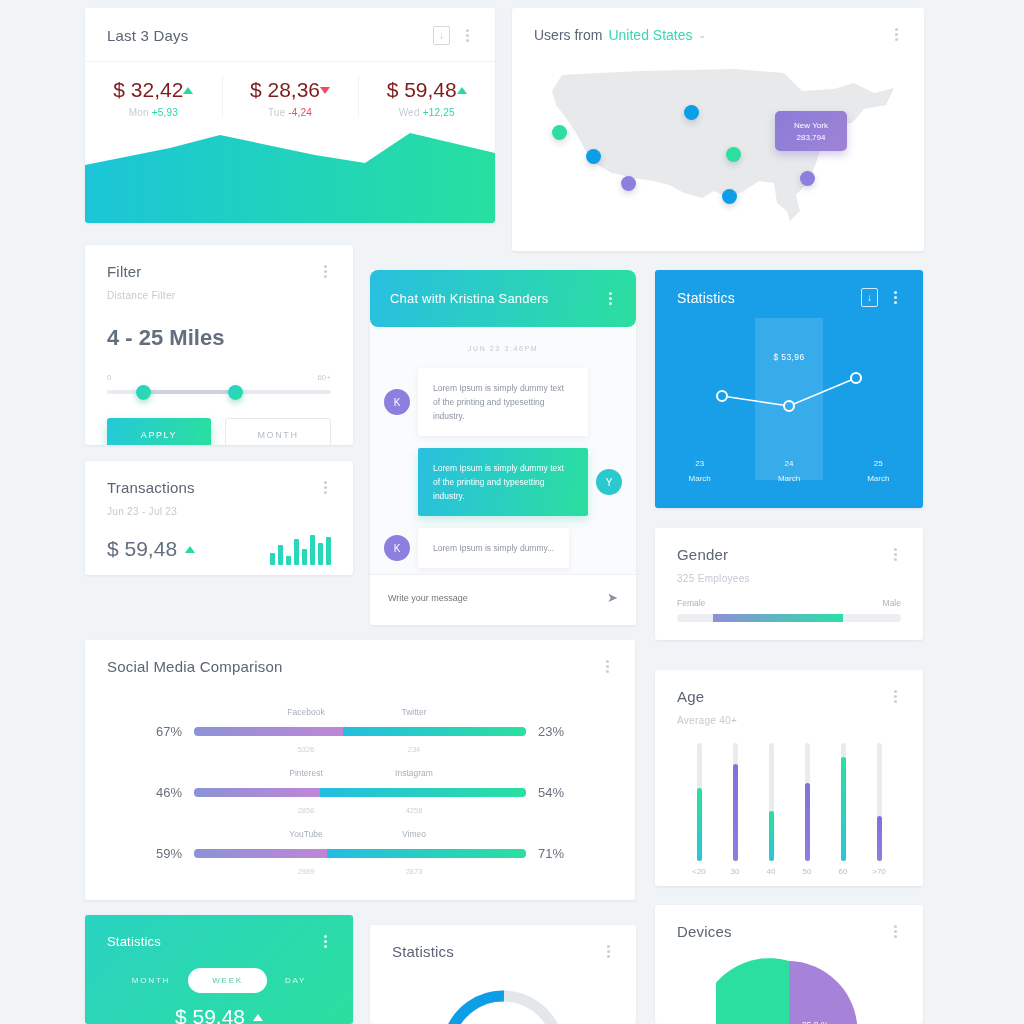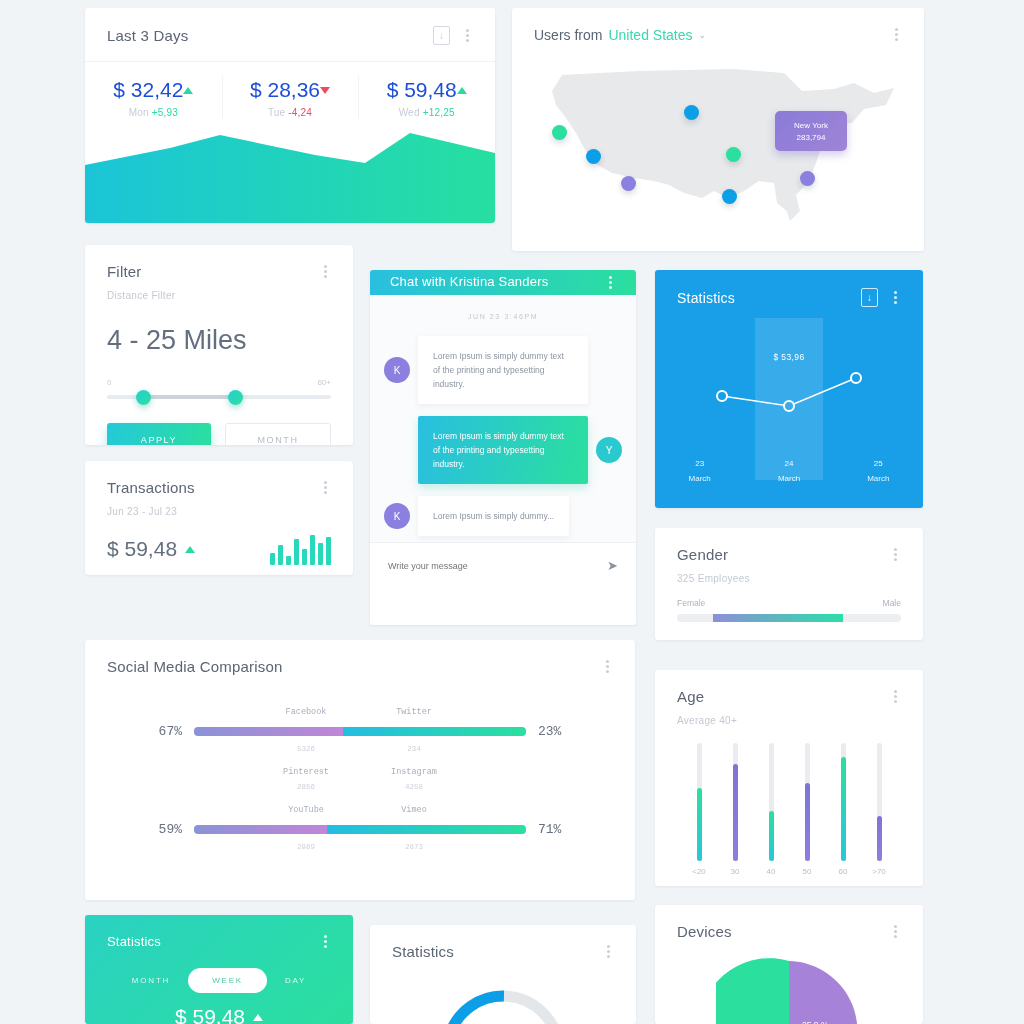--- a/index.html
+++ b/index.html
@@ -33,21 +33,21 @@
   .dl-icon.light { border-color: rgba(255,255,255,.8); }
   .dl-icon.light:after { color: rgba(255,255,255,.9); }
 
   
   #c-last3 { left: 85px; top: 8px; width: 410px; height: 215px; }
   .l3-head { border-bottom: 1px solid #f0f2f5; padding-bottom: 16px; }
   .l3-stats { display: flex; }
   .l3-stat { flex: 1; text-align: center; padding: 16px 0 14px; position: relative; }
   .l3-stat + .l3-stat:before { content: ""; position: absolute; left: 0; top: 14px; bottom: 14px;
     width: 1px; background: #f0f2f5; }
-  .l3-val { font-size: 21px; color: #1d4ed8; font-weight: 300; display: flex;
+  .l3-val { font-size: 21px; color: #7f1d1d; font-weight: 300; display: flex;
     justify-content: center; align-items: center; }
   .tri { width: 0; height: 0; border-left: 5px solid transparent; border-right: 5px solid transparent; }
   .tri.up { border-bottom: 7px solid #2bd8a4; }
   .tri.down { border-top: 7px solid #ef4a5e; }
   .l3-sub { font-size: 10px; color: #c6ccd5; margin-top: 5px; letter-spacing: .2px; }
   .l3-sub .pos { color: #2bd8a4; } .l3-sub .neg { color: #ef4a5e; }
   .l3-area { position: absolute; left: 0; right: 0; bottom: 0; height: 90px; }
 
   
   #c-map { left: 512px; top: 8px; width: 412px; height: 243px; }
@@ -56,21 +56,21 @@
   .chev { font-size: 9px; color: #a9b4c2; }
   .map-wrap { position: absolute; left: 22px; top: 55px; width: 375px; height: 175px; }
   .pin { position: absolute; width: 15px; height: 15px; border-radius: 50%;
     box-shadow: 0 3px 6px rgba(40,60,90,.2); }
   .tip { position: absolute; width: 72px; height: 40px; border-radius: 5px;
     background: linear-gradient(135deg,#8a7bd8,#9f84d6); color: #fff; font-size: 8px;
     text-align: center; padding-top: 9px; line-height: 12px; box-shadow: 0 4px 9px rgba(110,90,190,.3); }
 
   
   #c-filter { left: 85px; top: 245px; width: 268px; height: 200px; }
-  .f-range { font-size: 27px; color: #636e7e; font-weight: 400; padding: 24px 22px 0; }
+  .f-range { font-size: 22px; color: #636e7e; font-weight: 700; padding: 24px 22px 0; }
   .slider-labels { display: flex; justify-content: space-between; padding: 22px 22px 0;
     font-size: 8px; color: #c5cbd4; }
   .slider { position: relative; margin: 6px 22px 0; height: 8px; }
   .track { position: absolute; left: 0; right: 0; top: 2px; height: 4px; border-radius: 2px; background: #e8ebef; }
   .track-fill { position: absolute; top: 2px; height: 4px; border-radius: 2px; background: #ced3da; }
   .knob { position: absolute; top: -3px; width: 15px; height: 15px; border-radius: 50%;
     background: linear-gradient(135deg,#27cfd2,#2bdf9e); box-shadow: 0 3px 6px rgba(40,180,160,.4); cursor: pointer; }
   .f-btns { display: flex; gap: 14px; padding: 22px 22px 0; }
   .btn { flex: 1; height: 33px; border-radius: 3px; font-size: 9px; letter-spacing: 1.6px;
     display: flex; align-items: center; justify-content: center; cursor: pointer; }
@@ -80,22 +80,22 @@
 
   
   #c-trans { left: 85px; top: 461px; width: 268px; height: 114px; }
   .tr-body { display: flex; align-items: center; justify-content: space-between; padding: 16px 22px 0; }
   .tr-val { font-size: 21px; color: #636e7e; font-weight: 300; display: flex; align-items: center; gap: 8px; }
   .tr-bars { display: flex; align-items: flex-end; gap: 3px; height: 32px; }
   .tr-bars i { width: 5px; border-radius: 1px; background: #29d7bb; display: block; }
 
   
   #c-chat { left: 370px; top: 270px; width: 266px; height: 355px; }
-  .chat-head { background: linear-gradient(100deg,#29bfe0,#2bdf9e); padding: 4px 20px;
-    display: flex; justify-content: space-between; }
+  .chat-head { background: linear-gradient(100deg,#29bfe0,#2bdf9e); padding: 20px 20px;
+    display: flex; align-items: center; justify-content: space-between; border-radius: 8px; }
   .chat-head .card-title { color: #fff; font-size: 13px; }
   .chat-body { background: #fafbfc; height: 247px; position: relative; padding: 18px 14px; }
   .chat-time { text-align: center; font-size: 7px; color: #c2c8d1; letter-spacing: 1.6px; margin-bottom: 16px; }
   .msg-row { display: flex; align-items: center; gap: 8px; margin-bottom: 12px; }
   .msg-row.out { justify-content: flex-end; }
   .av { width: 26px; height: 26px; border-radius: 50%; color: #fff; font-size: 10px;
     display: flex; align-items: center; justify-content: center; flex: none; }
   .av.k { background: #8b7fe0; } .av.y { background: #2ac9cf; }
   .bub { font-size: 8.5px; line-height: 14px; padding: 13px 15px; border-radius: 2px; max-width: 170px; }
   .bub.in { background: #fff; color: #8d95a2; box-shadow: 0 2px 6px rgba(60,80,110,.08); }
@@ -130,21 +130,21 @@
   .age-plot { display: flex; justify-content: space-around; align-items: flex-end;
     padding: 18px 26px 0; height: 135px; }
   .age-col { width: 18px; display: flex; flex-direction: column; align-items: center; }
   .age-stick { width: 5px; height: 118px; border-radius: 3px; background: #e9ebee; position: relative; }
   .age-stick i { position: absolute; left: 0; right: 0; bottom: 0; border-radius: 3px; display: block; }
   .age-labels { display: flex; justify-content: space-around; padding: 6px 26px 0; font-size: 8px; color: #b9c0ca; }
   .age-labels span { width: 18px; text-align: center; }
 
   
   #c-social { left: 85px; top: 640px; width: 550px; height: 260px; }
-  .sm-group { padding: 10px 0 0; font-family: Liberation Mono, monospace; }
+  .sm-group { padding: 10px 0 0; }
   .sm-names { display: flex; justify-content: center; gap: 0; font-size: 8.5px; color: #a7afbb; }
   .sm-names span { width: 108px; text-align: center; }
   .sm-bar-row { display: flex; align-items: center; justify-content: center; gap: 12px; margin-top: 7px; }
   .sm-pct { font-size: 13px; color: #67717f; width: 46px; }
   .sm-pct.r { text-align: left; }
   .sm-pct.l { text-align: right; }
   .sm-bar { height: 9px; border-radius: 4px; display: flex; overflow: hidden; }
   .sm-left { background: linear-gradient(90deg,#8b93d6,#c086d6); }
   .sm-right { background: linear-gradient(90deg,#24bde2,#2bdfa0); }
   .sm-nums { display: flex; justify-content: center; font-size: 7.5px; color: #ccd2da; margin-top: 6px; }
@@ -480,20 +480,28 @@
           <span>5326</span>
           <span>234</span>
         </div>
     </div>
 
     <div class="sm-group" style="padding-top:14px">
       <div class="sm-names">
           <span>Pinterest</span>
           <span>Instagram</span>
         </div>
+      <div class="sm-bar-row">
+        <span class="sm-pct l">46%</span>
+        <div class="sm-bar" style="width:332px">
+            <div class="sm-left" style="width:38%"></div>
+            <div class="sm-right" style="width:62%"></div>
+          </div>
+        <span class="sm-pct r">54%</span>
+      </div>
       <div class="sm-nums">
           <span>2856</span>
           <span>4258</span>
         </div>
     </div>
 
     <div class="sm-group" style="padding-top:14px">
       <div class="sm-names">
           <span>YouTube</span>
           <span>Vimeo</span>

